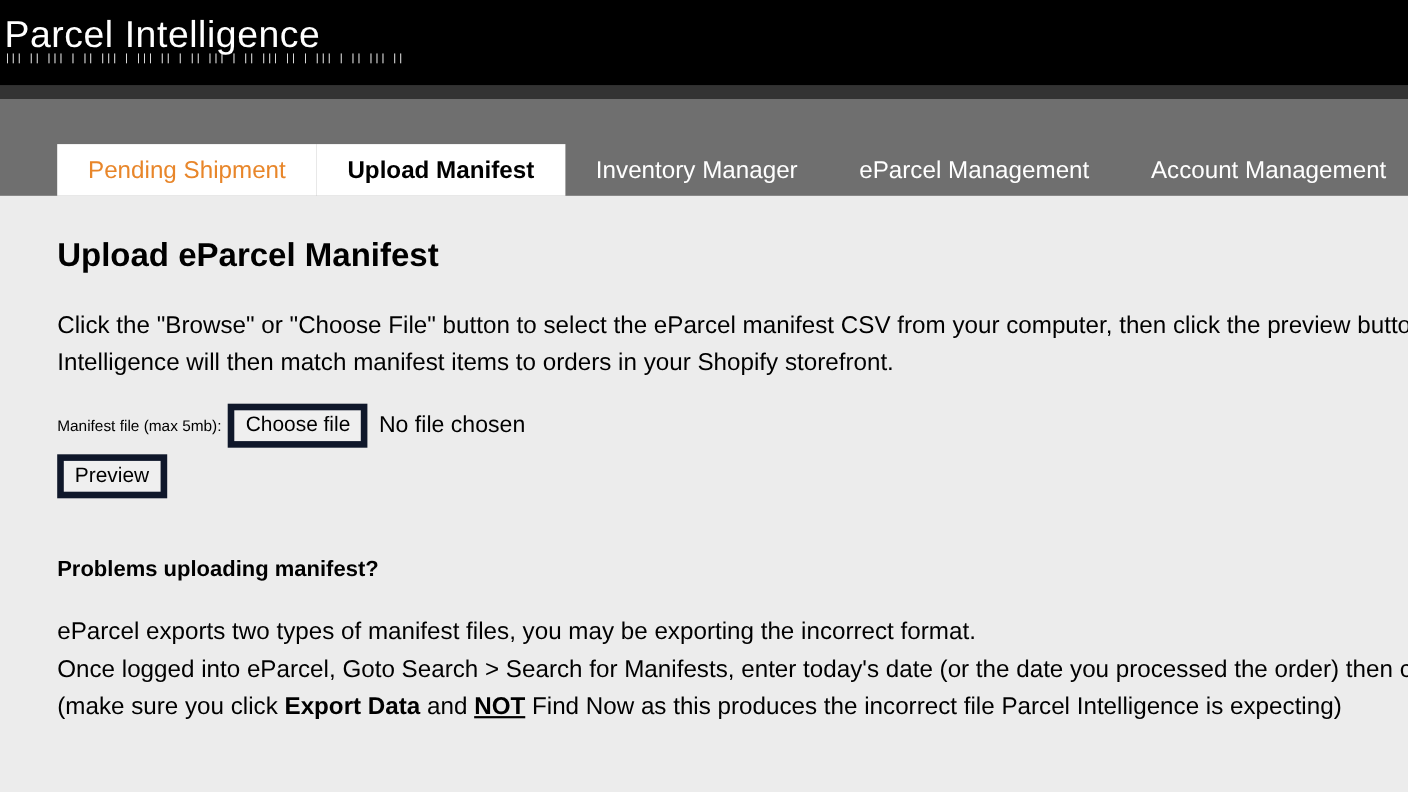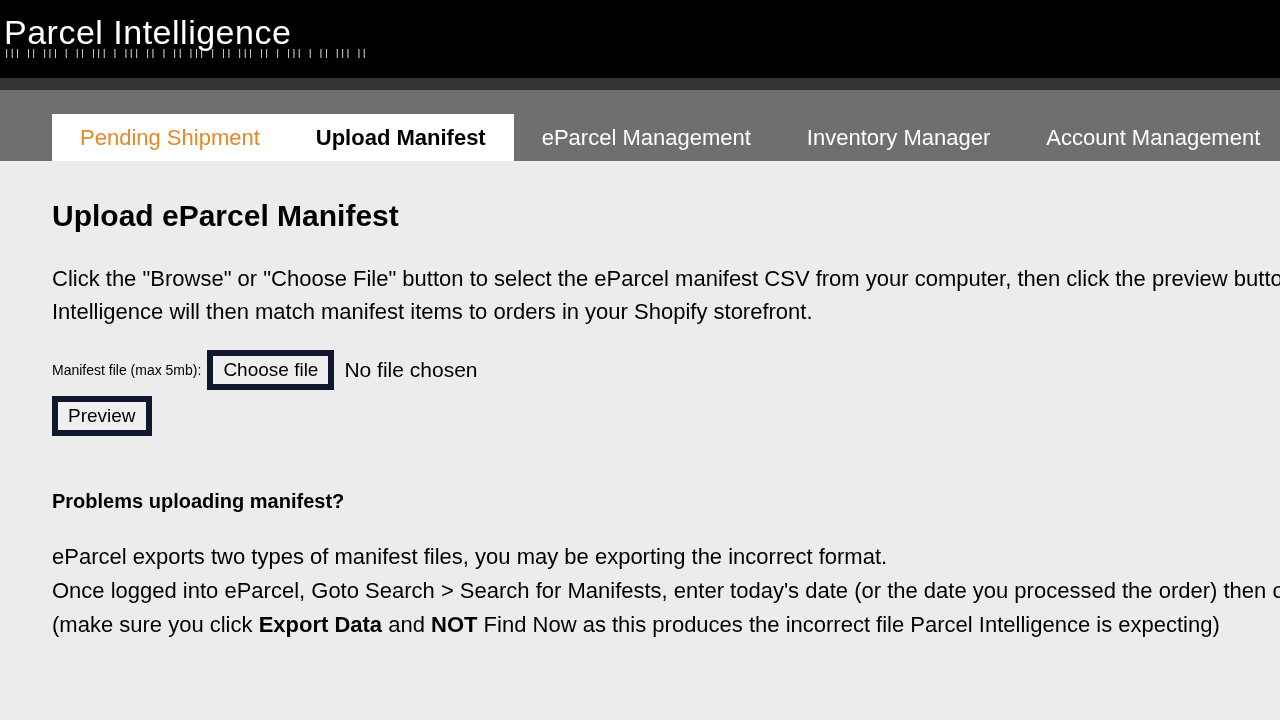--- a/index.html
+++ b/index.html
@@ -34,21 +34,21 @@
     margin-top: -2px;
     color: #fff;
     white-space: nowrap;
   }
   .spacer-dark {
     background: #333;
     height: 12px;
   }
   .navbar {
     background: #6f6f6f;
-    height: 71px;
+    height: 88px;
     display: flex;
     align-items: flex-end;
     padding-left: 52px;
     white-space: nowrap;
   }
   .tab {
     display: inline-flex;
     align-items: center;
     height: 47px;
     padding: 0 28px;
@@ -113,21 +113,21 @@
     font-weight: bold;
     margin-bottom: 24px;
   }
   .help-text {
     font-size: 22px;
     line-height: 1.55;
     white-space: normal;
     width: 1500px;
   }
   .help-text .bold { font-weight: bold; }
-  .help-text .underline { }
+  .help-text .underline { text-decoration: underline; }
 </style>
 </head>
 <body>
 
 <div class="topbar">
   <div class="logo">
     <span>Parcel Intelligence</span>
     <span class="barcode">||| || ||| | || ||| | ||| || | || ||| | || ||| || | ||| | || ||| ||</span>
   </div>
 </div>
@@ -135,24 +135,24 @@
 <div class="spacer-dark"></div>
 
 <div class="navbar">
   <div class="tab active orange">
     <span>Pending Shipment</span>
   </div>
   <div class="tab active black">
     <span>Upload Manifest</span>
   </div>
   <div class="tab">
-    <span>eParcel Management</span>
+    <span>Inventory Manager</span>
   </div>
   <div class="tab">
-    <span>Inventory Manager</span>
+    <span>eParcel Management</span>
   </div>
   <div class="tab">
     <span>Account Management</span>
   </div>
 </div>
 
 <div class="content">
   <h1>Upload eParcel Manifest</h1>
 
   <p class="intro">Click the "Browse" or "Choose File" button to select the eParcel manifest CSV from your computer, then click the preview button. Parcel Intelligence will then match manifest items to orders in your Shopify storefront.</p>

